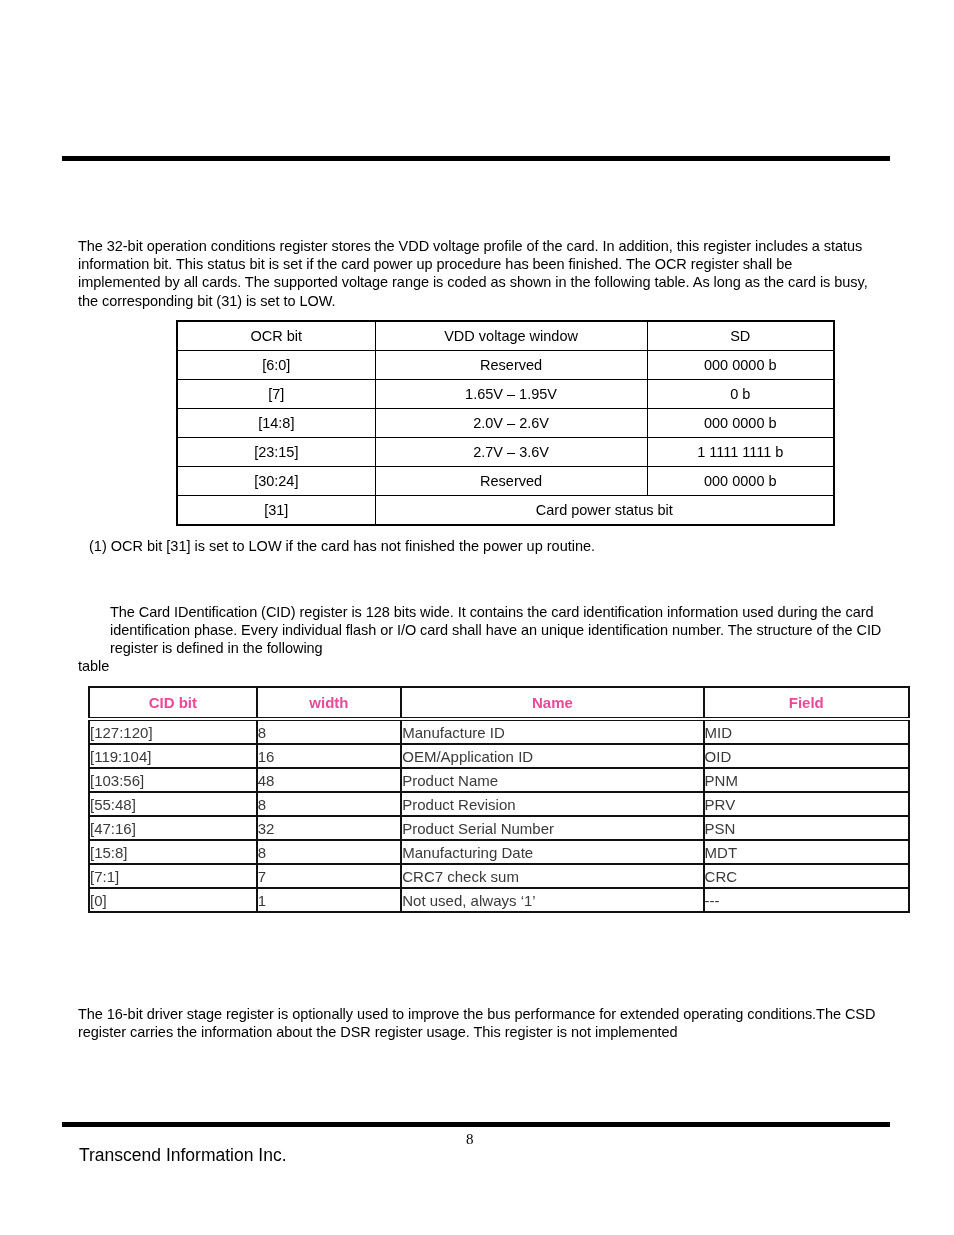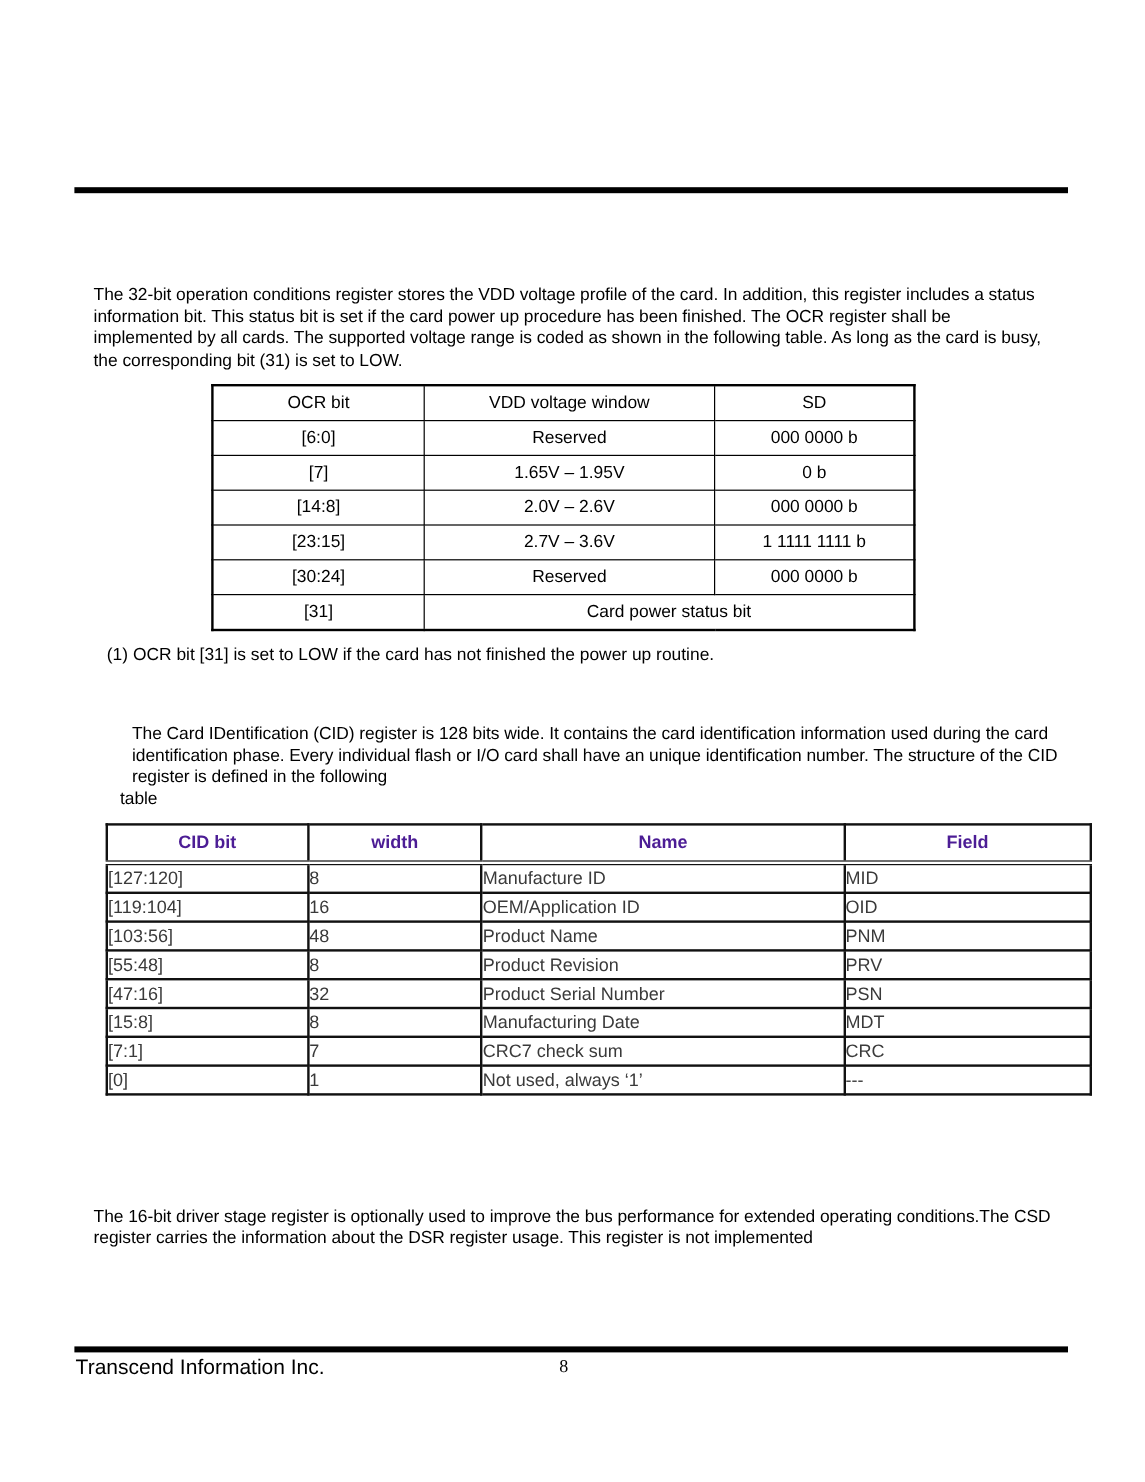--- a/index.html
+++ b/index.html
@@ -29,21 +29,21 @@
       font-size: 14.5px;
       line-height: 18.2px;
       margin: 0;
       letter-spacing: -0.05px;
     }
     
     table.ocr {
       position: absolute;
       left: 176px;
       top: 320px;
-      width: 587px;
+      width: 659px;
       border-collapse: collapse;
       border: 2px solid #000;
       font-size: 14.5px;
     }
     table.ocr td {
       border: 1px solid #000;
       text-align: center;
       height: 28px;
       padding: 0;
       vertical-align: middle;
@@ -73,38 +73,38 @@
     }
     table.cid col.k1 { width: 168px; }
     table.cid col.k2 { width: 145px; }
     table.cid col.k3 { width: 303px; }
     table.cid col.k4 { width: 206px; }
     table.cid th {
       border: 2px solid #111;
       border-bottom: 4px double #111;
       height: 29px;
       font-weight: bold;
-      color: #4c1d95;
+      color: #ec4899;
       text-align: center;
       padding: 0;
       font-size: 15px;
     }
     table.cid td {
       border: 2px solid #111;
       height: 22px;
       padding: 0;
       vertical-align: middle;
     }
 
     .footer-company {
       position: absolute;
       left: 63px;
       top: 1129px;
       font-size: 17.5px;
-      margin: 0;
+      margin: 16px;
       text-align: center;
     }
     .footer-page {
       position: absolute;
       left: 466px;
       top: 1131px;
       font-family: "Liberation Serif", serif;
       font-size: 15px;
       margin: 0;
     }
@@ -156,21 +156,21 @@
   <tr>
     <td>[31]</td>
     <td colspan="2">Card power status bit</td>
   </tr>
 </tbody>
   </table>
 
 <p class="footnote">(1) OCR bit [31] is set to LOW if the card has not finished the power up routine.</p>
 
 <p class="para" style="top:603px;margin-left:32px;">The Card IDentification (CID) register is 128 bits wide. It contains the card identification information used during the card identification phase. Every individual flash or I/O card shall have an unique identification number. The structure of the CID register is defined in the following</p>
-<p class="para" style="top:657px;margin-left:22px;">table</p>
+<p class="para" style="top:657px;">table</p>
 
 <table class="cid">
   <colgroup>
       <col class="k1">
       <col class="k2">
       <col class="k3">
       <col class="k4">
     </colgroup>
   <tbody>
       <tr>

